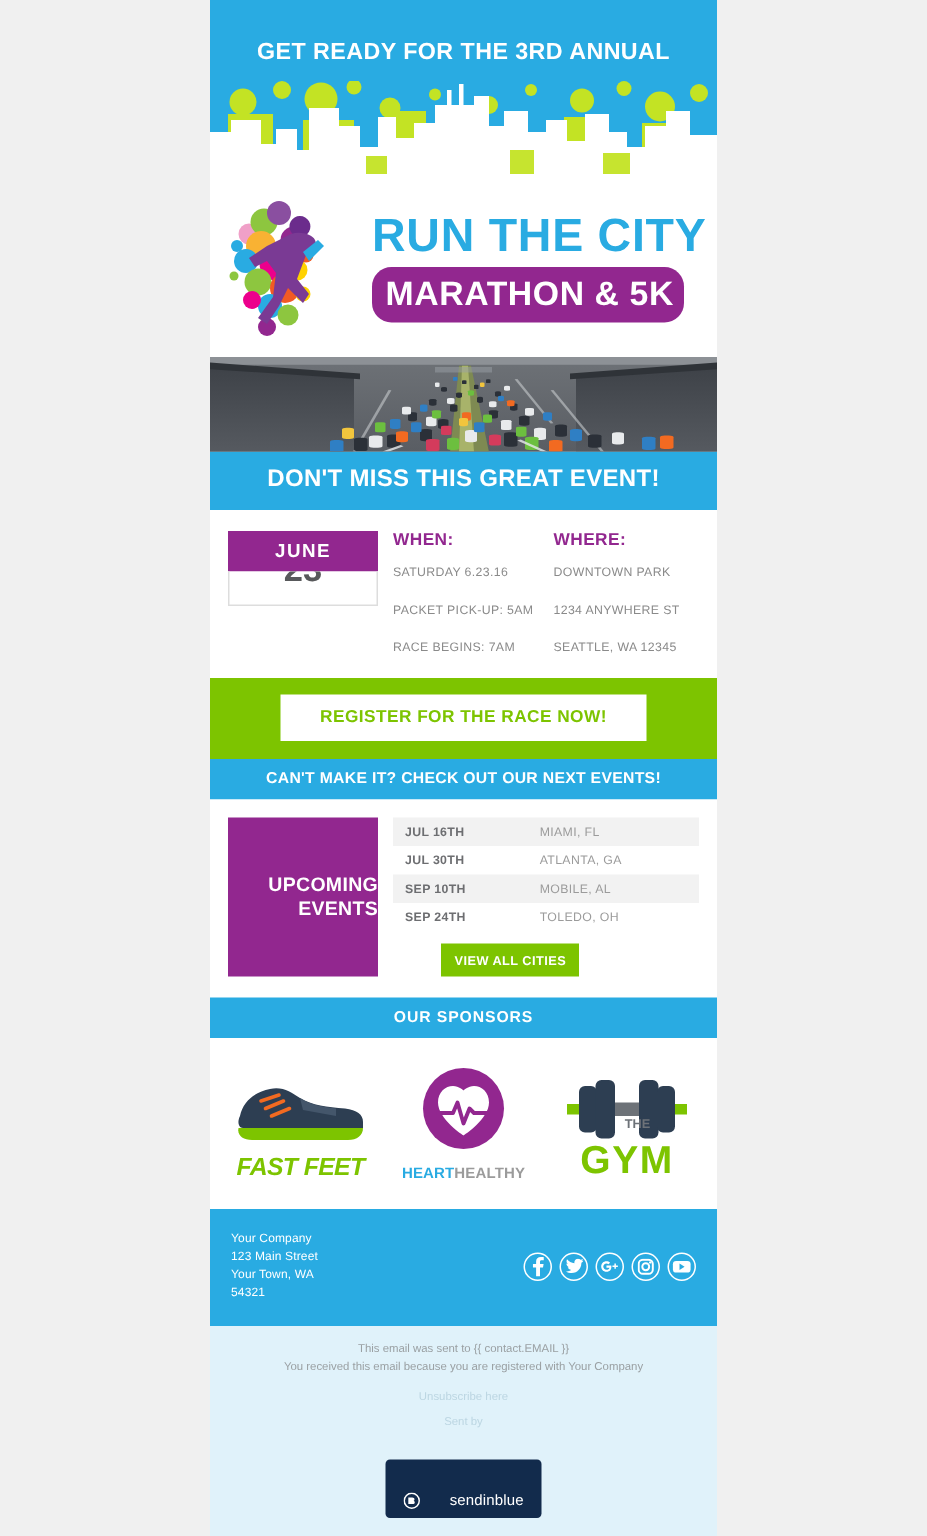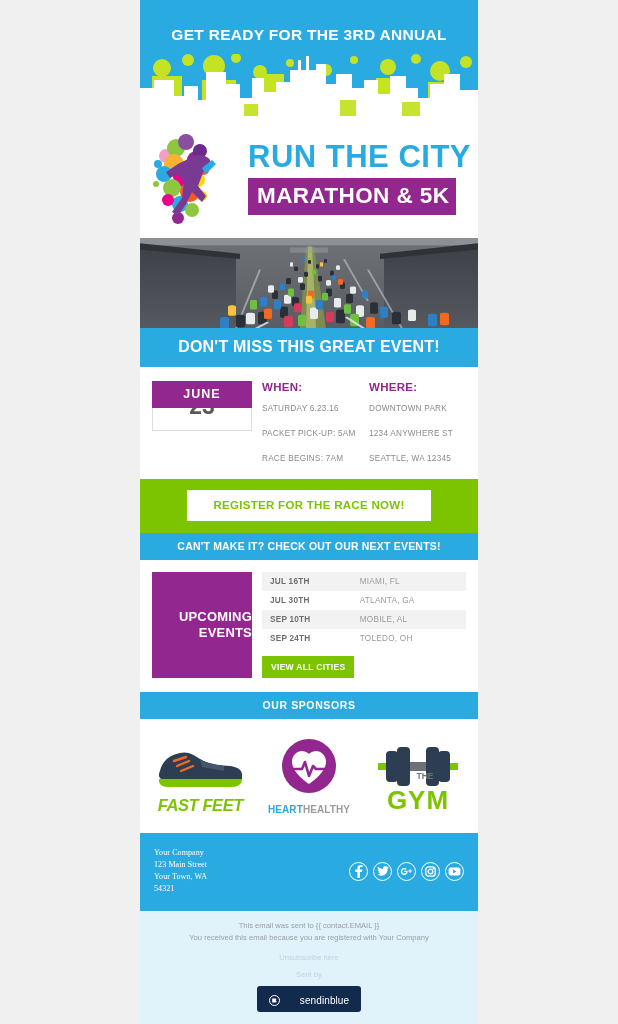--- a/index.html
+++ b/index.html
@@ -27,20 +27,21 @@
   .runner { width:92px; height:96px; flex:0 0 92px; }
   .logo-text { flex:1; padding-left:2px; }
   .logo-run {
     color:#29abe2; font-size:31px; font-weight:bold; letter-spacing:.5px;
     line-height:1.02; white-space:nowrap;
   }
   .logo-marathon {
     background:#92278f; color:#ffffff; font-size:22.5px; font-weight:bold;
     letter-spacing:.4px; padding:5px 7px 6px 9px; margin-top:5px; display:inline-block;
     white-space:nowrap;
+    border-radius:13px;
   }
 
   
   .photo { height:172px; position:relative; overflow:hidden; background:#4c5056; }
   .photo svg { position:absolute; inset:0; width:100%; height:100%; }
 
   
   .bar-blue {
     background:#29abe2; color:#ffffff; text-align:center; font-weight:bold;
     text-transform:uppercase;
@@ -93,54 +94,55 @@
   .ev-table { width:100%; border-collapse:collapse; }
   .ev-table td { padding:5px 0 5px 8px; font-size:8.2px; letter-spacing:.25px; }
   .ev-date { color:#6d6e71; font-weight:bold; width:44%; }
   .ev-city { color:#9b9b9b; }
   .ev-row-alt td { background:#f2f2f2; }
   .view-all {
     display:inline-block; margin-top:8px; background:#7dc400; color:#ffffff;
     font-size:8.5px; font-weight:bold; letter-spacing:.3px; padding:6px 9px 6px;
     text-transform:uppercase; border:none; cursor:pointer;
     font-family:"Liberation Sans", sans-serif;
+    margin-left:32px;
   }
 
   
   .sponsors { display:flex; background:#fff; padding:16px 6px 18px; }
   .sponsor { flex:1; display:flex; flex-direction:column; align-items:center; justify-content:flex-end; }
   .sp-name { margin-top:5px; }
   .fastfeet-txt {
     color:#7dc400; font-size:16.5px; font-weight:bold; font-style:italic;
     letter-spacing:-.4px;
   }
   .hh-txt { font-size:10px; font-weight:bold; letter-spacing:.1px; }
   .hh-a { color:#29abe2; }
   .hh-b { color:#9b9b9b; }
 
   
   .footer-blue {
     background:#29abe2; display:flex; align-items:center; justify-content:space-between;
     padding:14px 14px 16px;
   }
-  .addr { color:#ffffff; font-size:8px; line-height:1.5; letter-spacing:.1px;font-family:Liberation Serif, serif; }
+  .addr { color:#ffffff; font-size:8px; line-height:1.5; letter-spacing:.1px; }
   .socials { display:flex; gap:5px; }
   .soc {
     width:19px; height:19px; border-radius:50%; border:1.4px solid #ffffff;
     display:flex; align-items:center; justify-content:center; cursor:pointer;
   }
   .soc svg { display:block; }
 
   .footer-legal { background:#e0f2fa; text-align:center; padding:9px 10px 12px; }
   .legal-line { color:#9aa0a3; font-size:7.6px; line-height:1.55; }
   .unsub { display:block; color:#bcd6e2; font-size:7.6px; margin-top:9px; text-decoration:none; cursor:pointer; }
   .sentby { color:#bcd6e2; font-size:7.6px; margin-top:8px; }
   .sib-logo {
     display:inline-flex; align-items:center; gap:20px; background:#122b4c;
-    color:#ffffff; border-radius:3px; padding:9px 12px 6px; margin-top:7px;
+    color:#ffffff; border-radius:3px; padding:22px 12px 6px; margin-top:21px;
     font-size:10px; letter-spacing:.1px; cursor:pointer;
   }
 </style>
 </head>
 <body>
 
 <div class="email-wrap">
 <div class="email">
 
   <div class="hero-top">

